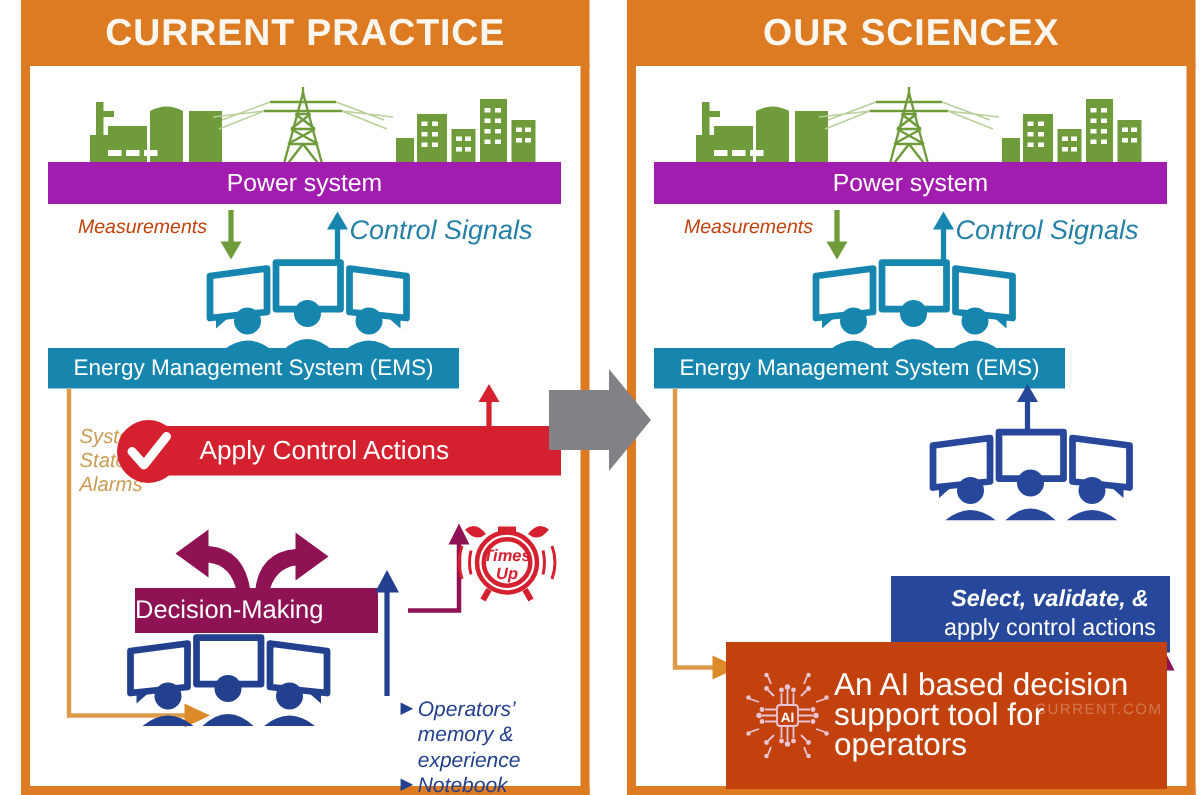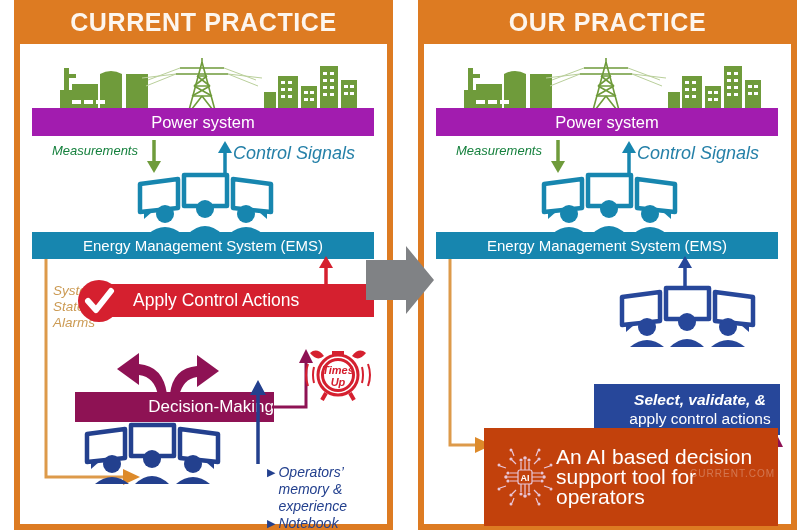--- a/index.html
+++ b/index.html
@@ -19,36 +19,36 @@
   .body{position:absolute;left:6px;top:44px;width:367px;height:440px;}
 
   
   .skyline{position:absolute;left:22px;top:10px;width:320px;height:62px;}
   .powerbar{position:absolute;left:12px;top:64px;width:342px;height:28px;background:#a21caf;
     display:flex;align-items:center;justify-content:center;}
   .powerbar span{color:#fff;font-size:16.5px;}
 
   
   .lbl{position:absolute;font-style:italic;white-space:nowrap;}
-  .lbl-meas{left:32px;top:99px;color:#15803d;font-size:13px;}
+  .lbl-meas{left:32px;top:99px;color:#c2410c;font-size:13px;}
   .lbl-ctrl{left:213px;top:99px;color:#2580a8;font-size:18px;}
 
   
   .console{position:absolute;}
-  .emsbar{position:absolute;left:12px;top:188px;width:342px;height:27px;background:#1786af;
+  .emsbar{position:absolute;left:12px;top:188px;width:274px;height:27px;background:#1786af;
     display:flex;align-items:center;justify-content:center;}
   .emsbar span{color:#fff;font-size:15px;}
 
   
   .box{position:absolute;display:flex;align-items:center;box-sizing:border-box;}
   .redbar{left:77px;top:240px;width:277px;height:33px;background:#d5202f;
     justify-content:flex-start;padding-left:36px;}
   .redbar span{color:#fff;font-size:17.5px;}
-  .dmbar{left:55px;top:348px;width:199px;height:30px;background:#8e1254;
-    justify-content:flex-end;}
+  .dmbar{left:70px;top:348px;width:162px;height:30px;background:#8e1254;
+    justify-content:flex-start;}
   .dmbar span{color:#fff;font-size:17px;}
 
   .svbar{left:170px;top:340px;width:186px;height:51px;background:#27479a;
     flex-direction:column;justify-content:center;align-items:center;padding-left:26px;}
   .svbar .l1{color:#fff;font-size:15.5px;font-style:italic;font-weight:bold;}
   .svbar .l2{color:#fff;font-size:15.5px;margin-top:1px;}
 
   .aibar{left:60px;top:384px;width:294px;height:98px;background:#c2410c;
     align-items:center;}
   .aibar .aitext{color:#fff;font-size:21px;line-height:20px;}
@@ -267,21 +267,21 @@
           </div>
 
       </div>
 
     </div>
   </div>
 
   <div class="panel" id="panel-right">
     <div class="panel-frame"></div>
     <div class="panel-header">
-      <span>OUR PRACTICE</span>
+      <span>OUR SCIENCEX</span>
     </div>
 
     <div class="body">
 
       <svg class="skyline" viewBox="0 0 320 62">
         <g fill="#6f9b3b">
           <rect x="58" y="20" width="22" height="40"></rect>
           <rect x="84" y="20" width="22" height="40"></rect>
           <path d="M58 20 q11 -6 22 0 z"></path>
           <rect x="30" y="30" width="26" height="30"></rect>

